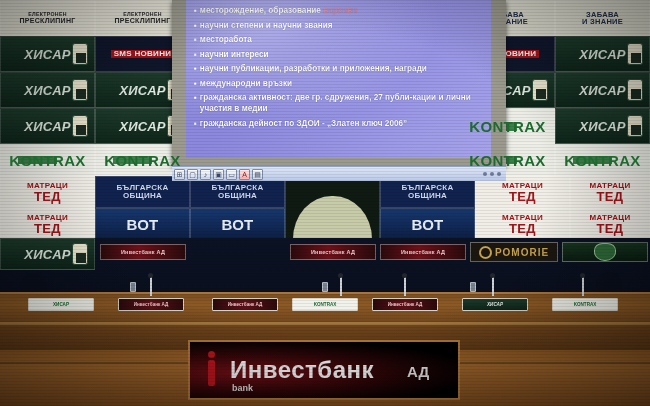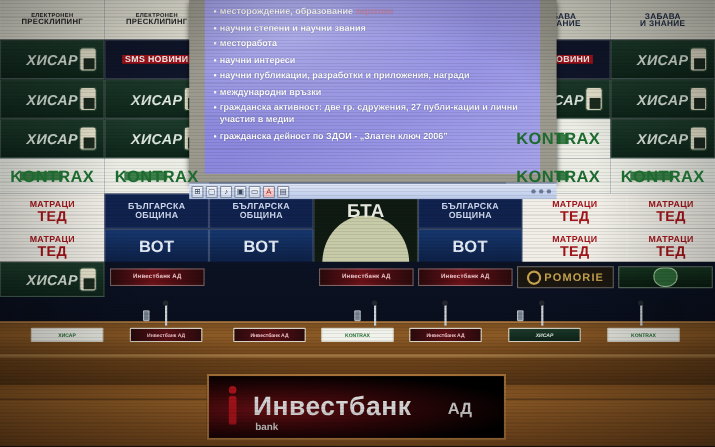--- a/index.html
+++ b/index.html
@@ -282,21 +282,20 @@
     </div>
     <div class="tile t-matraci" style="left:570px;top:176px;width:80px;height:32px;">
       <div>
         <span class="l1" style="font-size:8px;">МАТРАЦИ</span>
         <span class="l2" style="font-size:13px;">ТЕД</span>
       </div>
     </div>
 
     <div class="tile t-bta" style="left:285px;top:176px;width:95px;height:64px;font-size:17px;">
       <span class="bta-arc"></span>
-      <span class="bta-lbl" style="position:absolute;top:6px;left:0;right:0;color:#e6e8dd;">БТА</span>
     </div>
 
     <div class="tile t-matraci" style="left:0px;top:208px;width:95px;height:32px;">
       <div>
         <span class="l1" style="font-size:8px;">МАТРАЦИ</span>
         <span class="l2" style="font-size:13px;">ТЕД</span>
       </div>
     </div>
     <div class="tile t-vot" style="left:95px;top:208px;width:95px;height:32px;font-size:15px;">
       <span>ВОТ</span>

